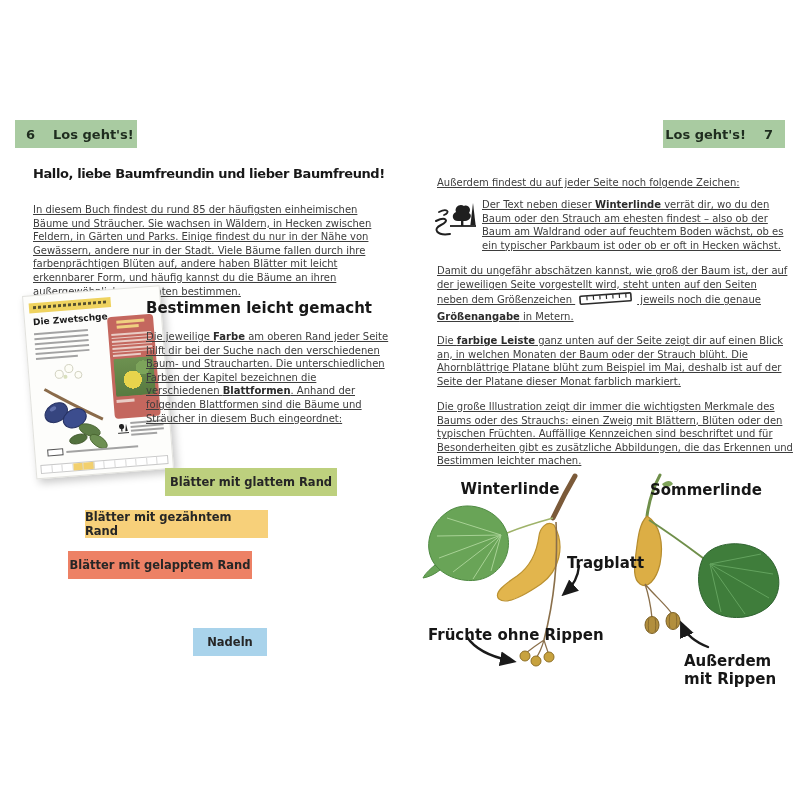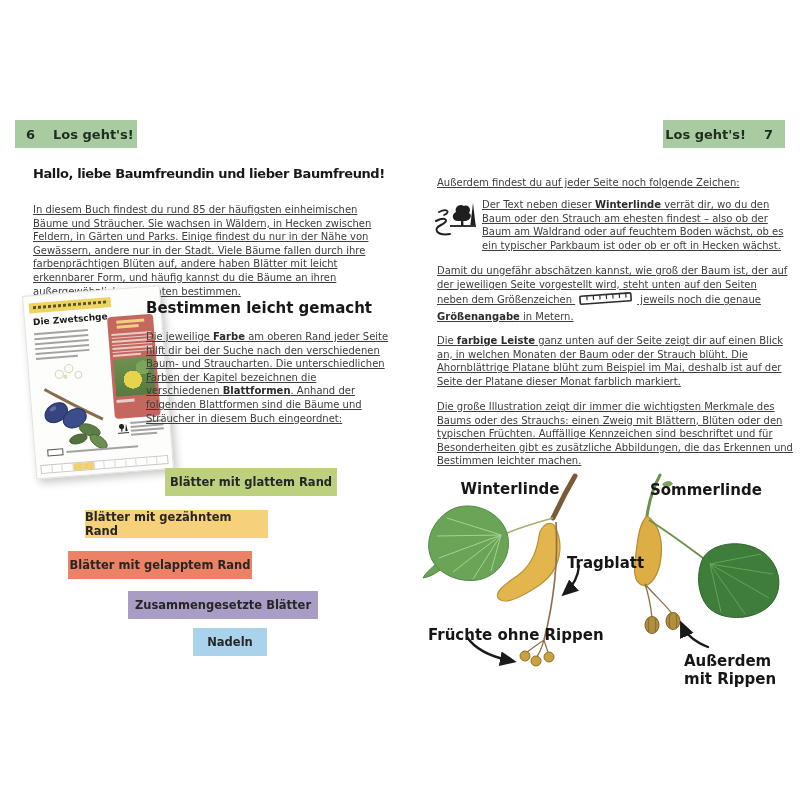--- a/index.html
+++ b/index.html
@@ -177,21 +177,20 @@
         <div class="month-cell"></div>
     </div>
   </div>
 
   <div class="section-heading">Bestimmen leicht gemacht</div>
   <div class="para section-body"><span>Die jeweilige </span><b>Farbe</b><span> am oberen Rand jeder Seite hilft dir bei der Suche nach den verschiedenen Baum- und Straucharten. Die unterschiedlichen Farben der Kapitel bezeichnen die verschiedenen </span><b>Blattformen</b><span>. Anhand der folgenden Blattformen sind die Bäume und Sträucher in diesem Buch eingeordnet:</span></div>
 
   <div class="band band-0" style="background-color: rgb(189, 208, 126);">Blätter mit glattem Rand</div>
   <div class="band band-1" style="background-color: rgb(247, 208, 122);">Blätter mit gezähntem Rand</div>
   <div class="band band-2" style="background-color: rgb(237, 129, 101);">Blätter mit gelapptem Rand</div>
-  <div class="band band-3" style="background-color: rgb(169, 157, 198);">Zusammengesetzte Blätter</div>
   <div class="band band-4" style="background-color: rgb(169, 211, 235); margin-left: 16px;">Nadeln</div>
 
   <div class="para intro-right"><span>Außerdem findest du auf jeder Seite noch folgende Zeichen:</span></div>
 
   <div class="para landscape-block">
     <span class="icon-float">
       <svg class="landscape-svg" width="46" height="44" viewBox="0 0 46 44">
         <path d="M4,22 C14,17 18,22 9,26 C0,30 5,37 18,35" stroke="#1f1f1f" stroke-width="2" fill="none" stroke-linecap="round"></path>
         <path d="M7,13 C15,9 19,13 12,16" stroke="#1f1f1f" stroke-width="1.8" fill="none" stroke-linecap="round"></path>
         <path d="M18,27 L44,27" stroke="#1f1f1f" stroke-width="1.8"></path>

